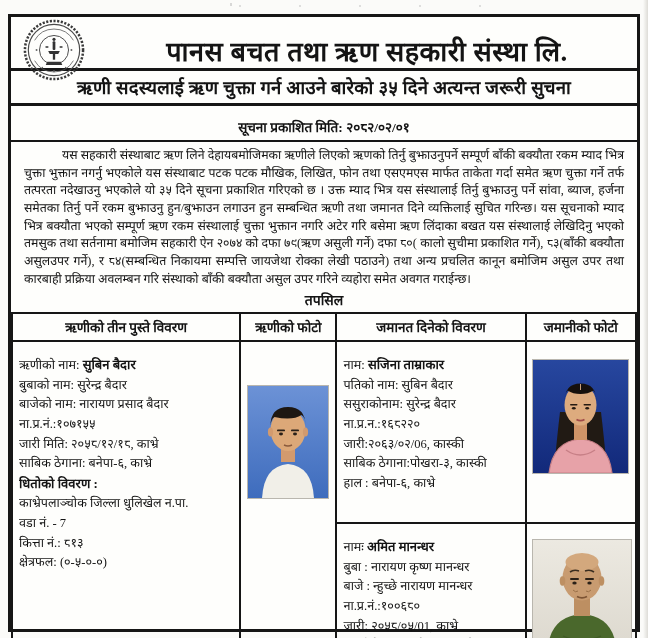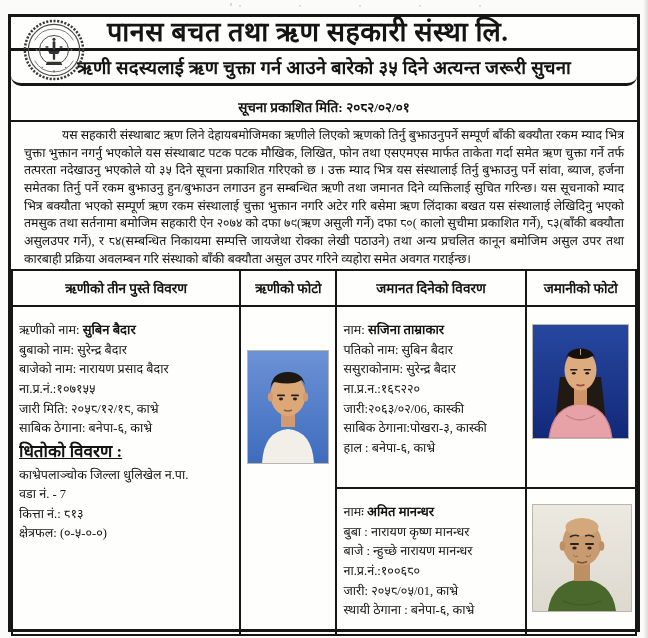--- a/index.html
+++ b/index.html
@@ -17,41 +17,41 @@
       linear-gradient(90deg,#999 0 2px,transparent 2px 100%) 0 0/14px 3px no-repeat,
       radial-gradient(circle,#aaa 1px,transparent 1.4px) 40px 1px/60px 4px repeat-x; }
   .doc {
     position:absolute; left:8px; top:14px; width:632px; height:618px;
     border:3px solid #161616; background:#fefefc;
     display:flex; flex-direction:column;
   }
   
   .header { position:relative; height:66px; border-bottom:3px solid #161616; display:flex; align-items:center; }
   .logo { position:absolute; left:12px; top:2px; width:62px; height:62px; }
-  .head-text { flex:1; text-align:left; padding-left:96px; padding-right:10px; }
+  .head-text { flex:1; text-align:center; padding-left:96px; padding-right:10px;margin-top:20px; }
   .org-name { font-size:27px; font-weight:bold; letter-spacing:.5px; line-height:1.15; }
   .org-address { font-size:13.5px; font-weight:bold; margin-top:1px; }
   
   .title-strip { border-bottom:3px solid #161616; text-align:center; font-weight:bold;
-    font-size:18.5px; padding:3px 12px 4px; letter-spacing:.2px;border-radius:10px; }
+    font-size:18.5px; padding:3px 12px 4px; letter-spacing:.2px; }
   
   .date-strip { border-bottom:2px solid #161616; text-align:center; font-size:13.5px;
     font-weight:bold; padding:12px 0 4px; }
   
   .body-sec { padding:5px 13px 1px; }
   .body-par { font-size:12.35px; line-height:1.43; text-align:justify; text-indent:38px; }
   .tapasil { text-align:center; font-weight:bold; font-size:14px; padding:2px 0 2px; }
   
   table.detail-table { width:100%; border-collapse:collapse; table-layout:fixed; flex:1; }
   .detail-table th, .detail-table td { border:2px solid #161616; vertical-align:top; }
-  .detail-table thead th { font-size:13.5px; font-weight:bold; text-align:center; padding:3px 2px; height:36px; vertical-align:middle; }
+  .detail-table thead th { font-size:13.5px; font-weight:bold; text-align:center; padding:3px 2px; height:28px; vertical-align:middle; }
   .detail-table td { padding:13px 6px; font-size:12.6px; line-height:1.56; }
   .line { white-space:nowrap; overflow:hidden; }
   .pname { font-weight:bold; font-size:13px; }
-  .collateral-h { font-weight:bold; text-decoration:underline; font-size:17px; }
+  .collateral-h { font-weight:bold; font-size:13px; }
   tr.row1 { height:182px; }
   tr.row2 { height:116px; }
   .photo-cell { text-align:center; }
   .photo { display:inline-block; box-shadow:0 0 0 1px #b9b6ae; line-height:0; }
   .ph-borrower { margin-top:31px; }
   .ph-g1 { margin-top:5px; }
   .ph-g2 { margin-top:3px; }
   
   .edge-shade { position:absolute; right:0; top:0; width:5px; height:100%;
     background:linear-gradient(90deg,transparent,#c9c7c0); opacity:.6; }
@@ -95,20 +95,21 @@
       <div class="org-name">पानस बचत तथा ऋण सहकारी संस्था लि.</div>
     </div>
   </div>
 
   <div class="title-strip">ऋणी सदस्यलाई ऋण चुक्ता गर्न आउने बारेको ३५ दिने अत्यन्त जरूरी सुचना</div>
 
   <div class="date-strip">सूचना प्रकाशित मिति: २०८२/०२/०१</div>
 
   <div class="body-sec">
     <p class="body-par">यस सहकारी संस्थाबाट ऋण लिने देहायबमोजिमका ऋणीले लिएको ऋणको तिर्नु बुझाउनुपर्ने सम्पूर्ण बाँकी बक्यौता रकम म्याद भित्र चुक्ता भुक्तान नगर्नु भएकोले यस संस्थाबाट पटक पटक मौखिक, लिखित, फोन तथा एसएमएस मार्फत ताकेता गर्दा समेत ऋण चुक्ता गर्ने तर्फ तत्परता नदेखाउनु भएकोले यो ३५ दिने सूचना प्रकाशित गरिएको छ । उक्त म्याद भित्र यस संस्थालाई तिर्नु बुझाउनु पर्ने सांवा, ब्याज, हर्जना समेतका तिर्नु पर्ने रकम बुझाउनु हुन/बुझाउन लगाउन हुन सम्बन्धित ऋणी तथा जमानत दिने व्यक्तिलाई सुचित गरिन्छ। यस सूचनाको म्याद भित्र बक्यौता भएको सम्पूर्ण ऋण रकम संस्थालाई चुक्ता भुक्तान नगरि अटेर गरि बसेमा ऋण लिंदाका बखत यस संस्थालाई लेखिदिनु भएको तमसुक तथा सर्तनामा बमोजिम सहकारी ऐन २०७४ को दफा ७९(ऋण असुली गर्ने) दफा ८०( कालो सुचीमा प्रकाशित गर्ने), ८३(बाँकी बक्यौता असुलउपर गर्ने), र ८४(सम्बन्धित निकायमा सम्पत्ति जायजेथा रोक्का लेखी पठाउने) तथा अन्य प्रचलित कानून बमोजिम असुल उपर तथा कारबाही प्रक्रिया अवलम्बन गरि संस्थाको बाँकी बक्यौता असुल उपर गरिने व्यहोरा समेत अवगत गराईन्छ।</p>
+    <div class="tapasil">तपसिल</div>
   </div>
 
   <table class="detail-table">
     <colgroup>
         <col style="width:36.6%">
         <col style="width:15.4%">
         <col style="width:30.3%">
         <col style="width:17.7%">
       </colgroup>
     <thead>

